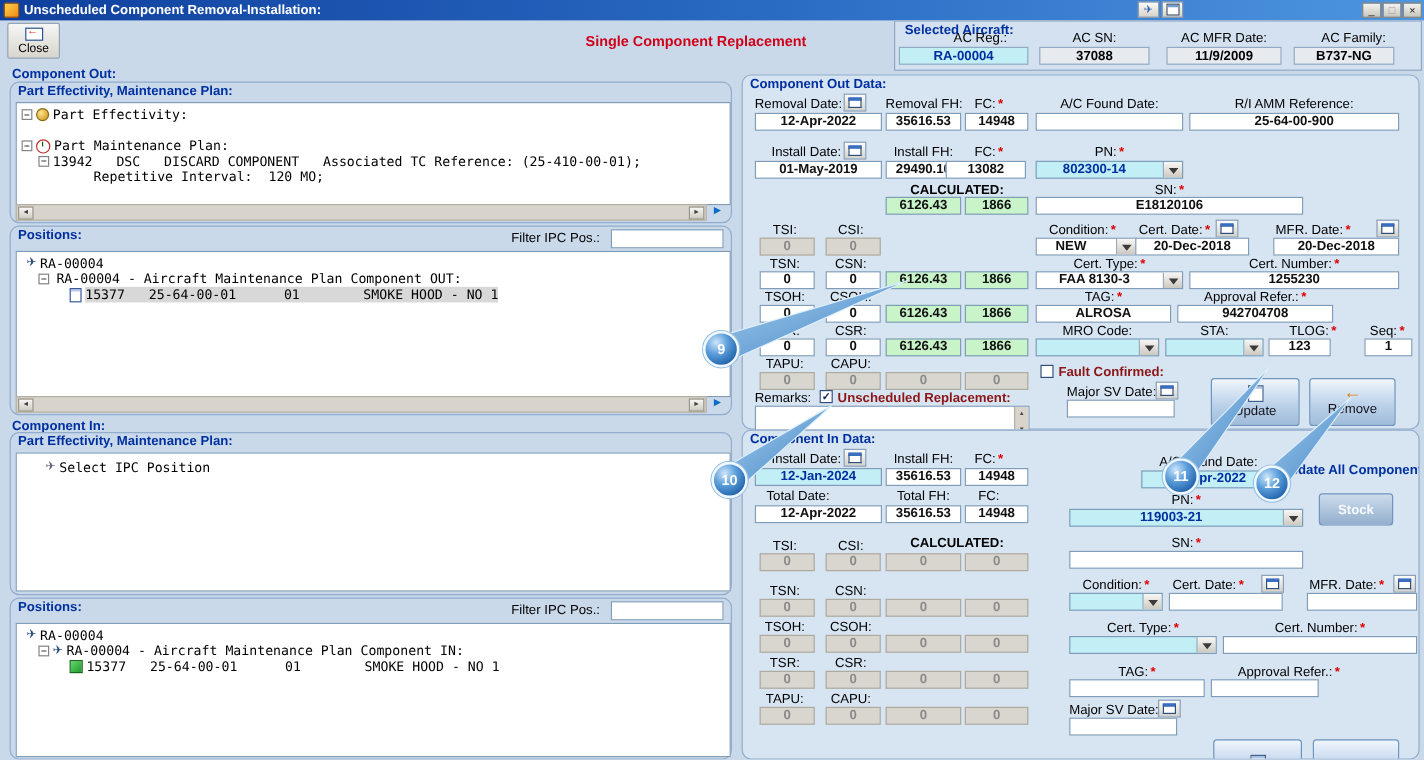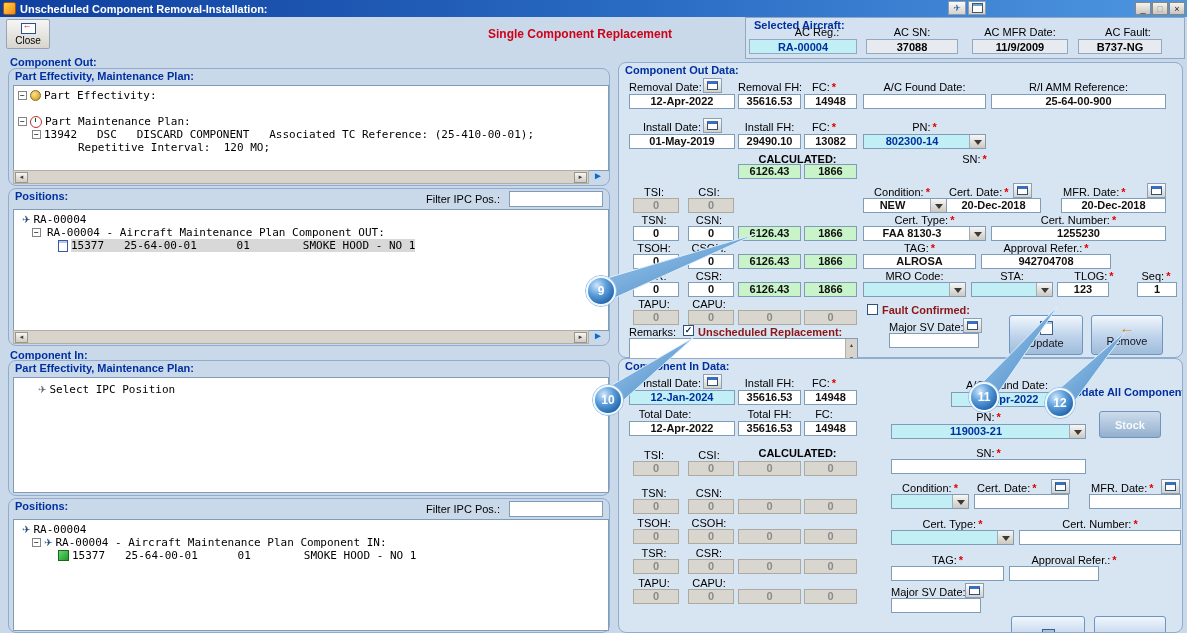--- a/index.html
+++ b/index.html
@@ -129,21 +129,21 @@
 <div class="heading">Single Component Replacement</div>
 
 <div class="ac-panel">
   <span class="ac-title">Selected Aircraft:</span>
   <span class="ac-lbl" style="left:17px;width:108px">AC Reg.:</span>
   <div class="ac-val cyan" style="left:3px;width:108px">RA-00004</div>
   <span class="ac-lbl" style="left:120px;width:92px">AC SN:</span>
   <div class="ac-val" style="left:120px;width:92px">37088</div>
   <span class="ac-lbl" style="left:226px;width:96px">AC MFR Date:</span>
   <div class="ac-val" style="left:226px;width:96px">11/9/2009</div>
-  <span class="ac-lbl" style="left:332px;width:100px">AC Fault:</span>
+  <span class="ac-lbl" style="left:332px;width:100px">AC Family:</span>
   <div class="ac-val" style="left:332px;width:84px">B737-NG</div>
 </div>
 
 <span class="sec-lbl" style="left:10px;top:56px">Component Out:</span>
 
 <div class="gbox" style="left:8px;top:68px;width:602px;height:118px">
   <div class="gbox-lbl">Part Effectivity, Maintenance Plan:</div>
   <div class="tree" style="left:4px;top:16px;width:594px;height:84px">
     <div class="trow" style="left:4px;top:3px">
       <span class="exp"><span>−</span></span>
@@ -251,21 +251,21 @@
   <div class="f" style="left:185px;top:31px;width:53px">14948</div>
 
   <span class="lb lbr" style="left:10px;top:58px;width:72px">Install Date:</span>
   <button class="calb" style="left:84px;top:55px">
       <span class="cali"></span>
     </button>
   <span class="lb lbc" style="left:119px;top:58px;width:63px">Install FH:</span>
   <span class="lb lbc" style="left:185px;top:58px;width:40px"><span>FC:</span><span class="req">*</span></span>
   <div class="f" style="left:10px;top:71px;width:106px">01-May-2019</div>
   <div class="f" style="left:119px;top:71px;width:63px">29490.10</div>
-  <div class="f" style="left:185px;top:71px;width:53px">13082</div>
+  <div class="f" style="left:169px;top:71px;width:67px">13082</div>
 
   <span class="lb lbc bold" style="left:119px;top:90px;width:119px">CALCULATED:</span>
   <div class="f green" style="left:119px;top:101px;width:63px">6126.43</div>
   <div class="f green" style="left:185px;top:101px;width:53px">1866</div>
 
   <span class="lb lbc" style="left:10px;top:123px;width:50px">TSI:</span>
   <span class="lb lbc" style="left:65px;top:123px;width:50px">CSI:</span>
   <div class="f gray" style="left:14px;top:135px;width:46px">0</div>
   <div class="f gray" style="left:69px;top:135px;width:46px">0</div>
 
@@ -316,20 +316,21 @@
 
   <span class="lb lbc" style="left:244px;top:58px;width:123px"><span>PN:</span><span class="req">*</span></span>
   <div class="f combo cyanf" style="left:244px;top:71px;width:123px">
     <span class="cval">802300-14</span>
     <span class="ddb">
         <i class="tri"></i>
       </span>
   </div>
 
   <span class="lb lbc" style="left:244px;top:90px;width:223px"><span>SN:</span><span class="req">*</span></span>
+  <div class="f" style="left:244px;top:101px;width:223px">E18120106</div>
 
   <span class="lb lbc" style="left:244px;top:123px;width:78px"><span>Condition:</span><span class="req">*</span></span>
   <span class="lb" style="left:330px;top:123px"><span>Cert. Date:</span><span class="req">*</span></span>
   <button class="calb" style="left:394px;top:120px">
       <span class="cali"></span>
     </button>
   <span class="lb" style="left:444px;top:123px"><span>MFR. Date:</span><span class="req">*</span></span>
   <button class="calb" style="left:528px;top:120px">
       <span class="cali"></span>
     </button>

